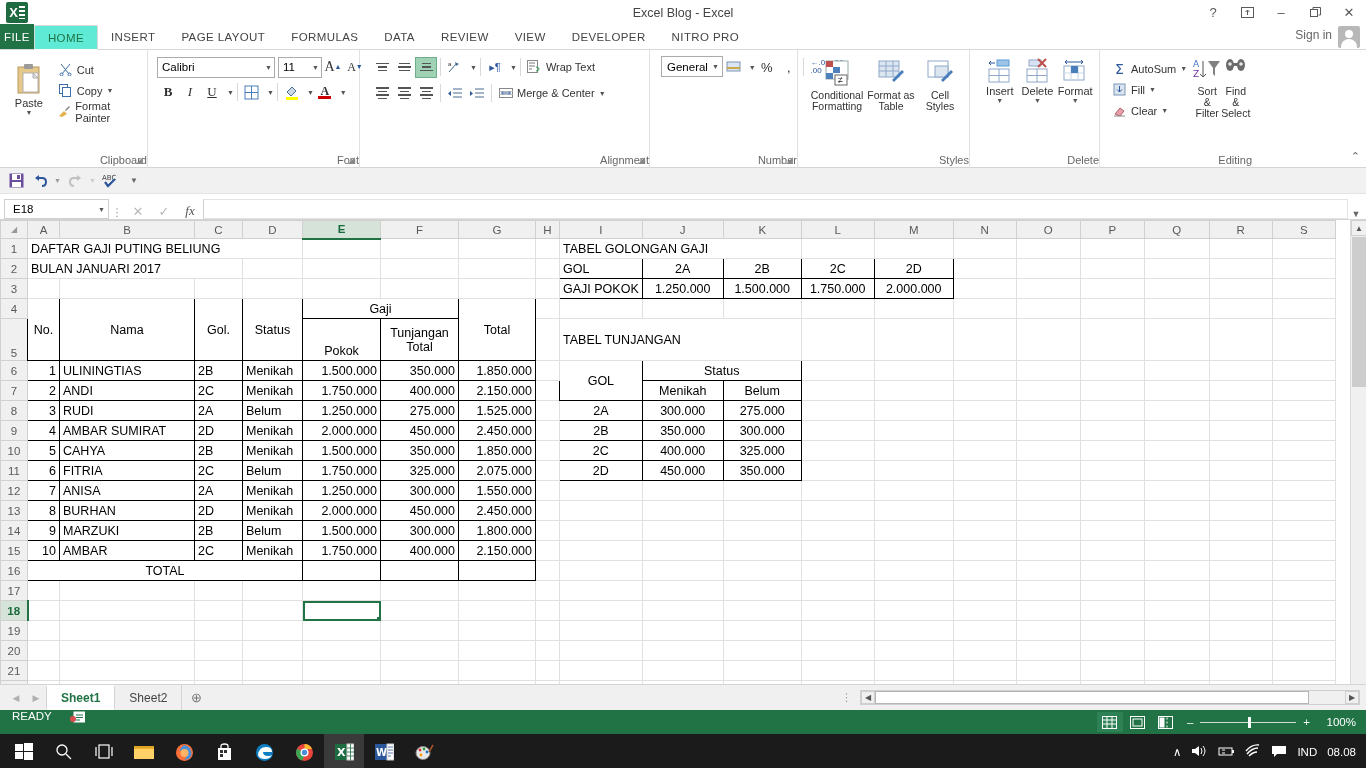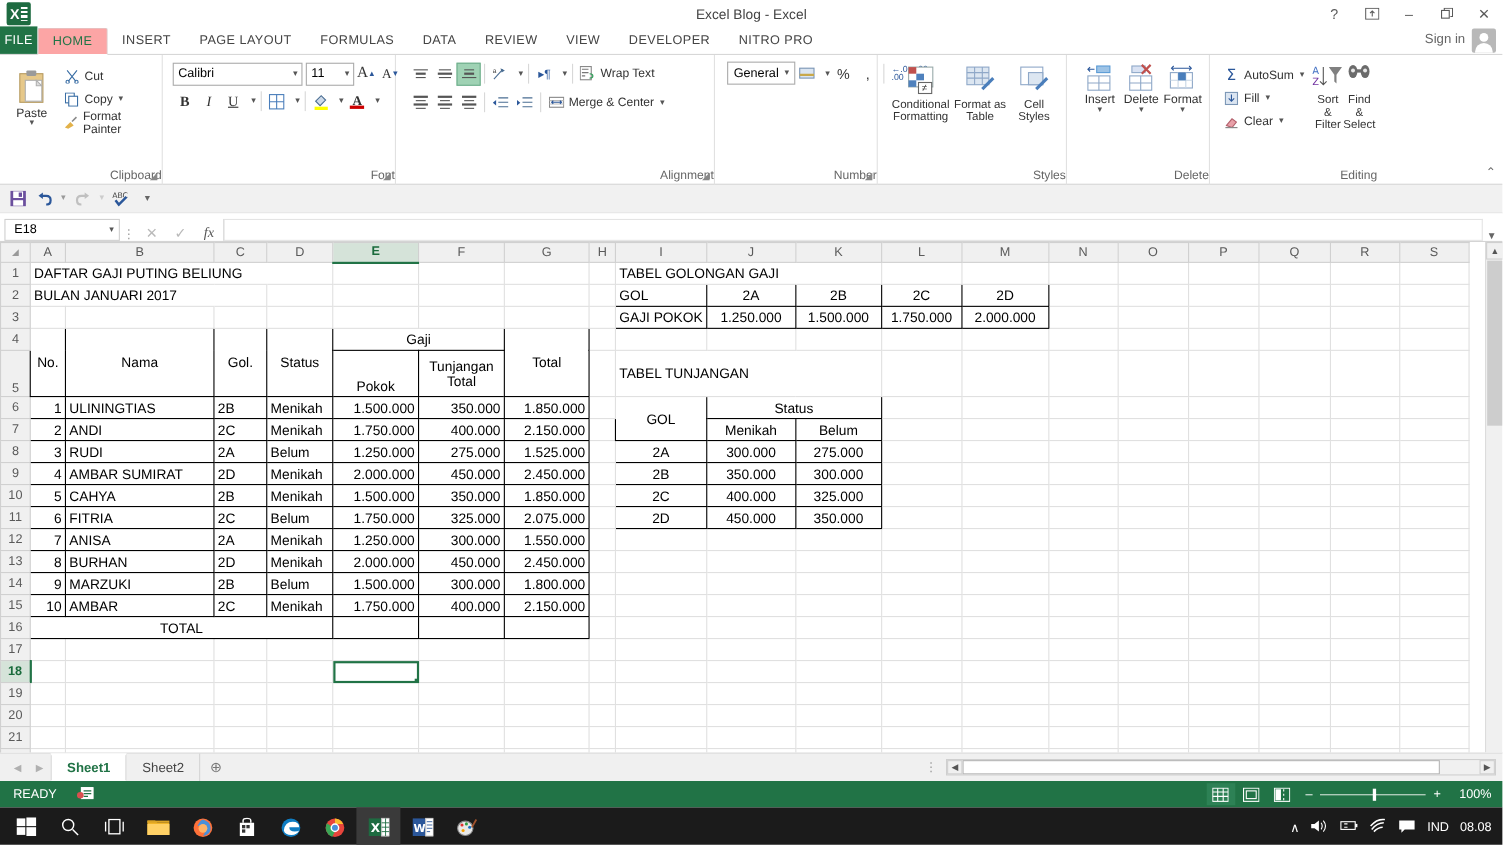--- a/index.html
+++ b/index.html
@@ -40,21 +40,21 @@
   .ribbon-tabs {
     height: 25px; background: #fff; display: flex; align-items: flex-end;
     border-bottom: 1px solid #d7d7d7; position: relative;
   }
   .rtab {
     height: 25px; padding: 0 13px; font-size: 11.5px; letter-spacing: .4px;
     color: #444; display: flex; align-items: center; text-transform: uppercase;
   }
   .rtab.file { background: #217346; color: #fff; font-weight: normal; padding: 0 4px; }
   .rtab.active {
-    color: #217346; background: #fca5a5;
+    color: #217346; background: #5eead4;
     border: 1px solid #d7d7d7; border-bottom: 1px solid #fff;
     margin-bottom: -1px; border-radius: 2px 2px 0 0;
   }
   .signin {
     position: absolute; right: 34px; top: 3px;
     font-size: 12px; color: #666;
   }
   .avatar-ic {
     position: absolute; right: 6px; top: 1px; width: 22px; height: 22px;
     background: #b8b8b8; border-radius: 2px; overflow: hidden;
@@ -220,21 +220,21 @@
     width: 500px; height: 15px; background: #f0f0f0; border: 1px solid #cfcfcf;
     display: flex; align-items: center; margin-right: 6px;
   }
   .hs-arrow { width: 14px; height: 13px; display: flex; align-items: center;
     justify-content: center; font-size: 8px; color: #555; border: 1px solid #cfcfcf; }
   .hs-thumb { height: 13px; background: #fff; border: 1px solid #b5b5b5; flex: 0 0 auto; }
 
   
   .statusbar {
     height: 24px; background: #217346; color: #fff; display: flex;
-    align-items: center; font-size: 11.5px; padding-left: 12px;
+    font-size: 11.5px; padding-left: 12px;
   }
   .sb-right { margin-left: auto; display: flex; align-items: center; padding-right: 10px; gap: 2px; }
   .vbtn { width: 26px; height: 20px; display: flex; align-items: center;
     justify-content: center; font-size: 13px; }
   .vbtn.on { background: #2d8155; }
   .zslider { display: flex; align-items: center; margin: 0 6px; }
   .ztrack { width: 96px; height: 1px; background: #cfe0d5; position: relative; margin: 0 7px; }
   .zthumb { position: absolute; left: 48px; top: -5px; width: 3px; height: 11px; background: #fff; }
   .zval { width: 38px; text-align: right; }
 

